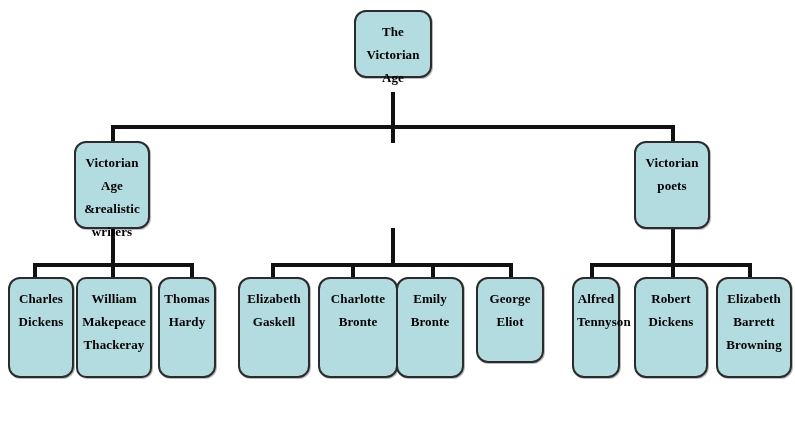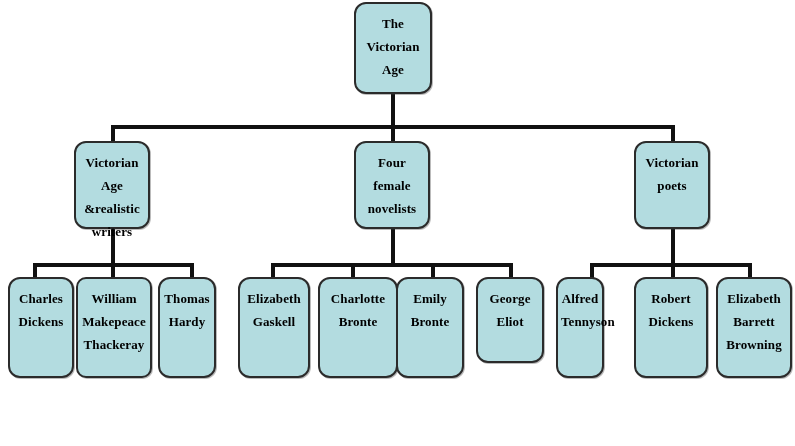--- a/index.html
+++ b/index.html
@@ -70,38 +70,33 @@
   <div class="conn v" style="left:351px; top:263px; height:16px;"></div>
   <div class="conn v" style="left:431px; top:263px; height:16px;"></div>
   <div class="conn v" style="left:509px; top:263px; height:16px;"></div>
 
   <div class="conn v" style="left:671px; top:228px; height:39px;"></div>
   <div class="conn h" style="left:590px; top:263px; width:162px;"></div>
   <div class="conn v" style="left:590px; top:263px; height:16px;"></div>
   <div class="conn v" style="left:671px; top:263px; height:16px;"></div>
   <div class="conn v" style="left:748px; top:263px; height:16px;"></div>
 
-  <div class="node root" style="left:354px; top:2px; width:78px; height:92px;">
+  <div class="node root" style="left:354px; top:10px; width:78px; height:68px;">
     <span class="lines">The
 Victorian
 Age</span>
   </div>
 
   <div class="node" style="left:74px; top:141px; width:76px; height:88px;">
     <span class="lines">Victorian
 Age
 &amp;realistic
 writers</span>
   </div>
 
-  <div class="node" style="left:354px; top:141px; width:76px; height:88px;">
-    <span class="lines">Four
-female
-novelists</span>
-  </div>
 
   <div class="node" style="left:634px; top:141px; width:76px; height:88px;">
     <span class="lines">Victorian
 poets</span>
   </div>
 
   <div class="node" style="left:2px; top:277px; width:66px; height:101px;margin-left:6px;">
     <span class="lines">Charles
 Dickens</span>
   </div>
@@ -125,21 +120,21 @@
   </div>
   <div class="node" style="left:396px; top:277px; width:68px; height:101px;">
     <span class="lines">Emily
 Bronte</span>
   </div>
   <div class="node" style="left:476px; top:277px; width:68px; height:86px;">
     <span class="lines">George
 Eliot</span>
   </div>
 
-  <div class="node" style="left:556px; top:277px; width:48px; height:101px;">
+  <div class="node" style="left:572px; top:277px; width:48px; height:101px;">
     <span class="lines">Alfred
 Tennyson</span>
   </div>
   <div class="node" style="left:634px; top:277px; width:74px; height:101px;">
     <span class="lines">Robert
 Dickens</span>
   </div>
   <div class="node" style="left:716px; top:277px; width:76px; height:101px;">
     <span class="lines">Elizabeth
 Barrett

